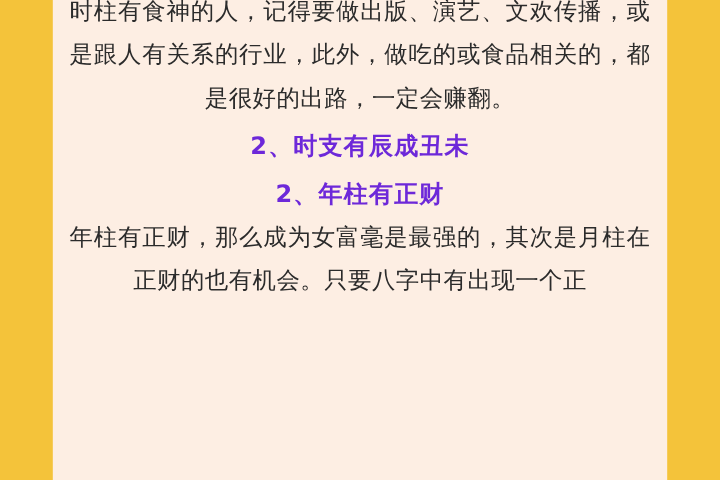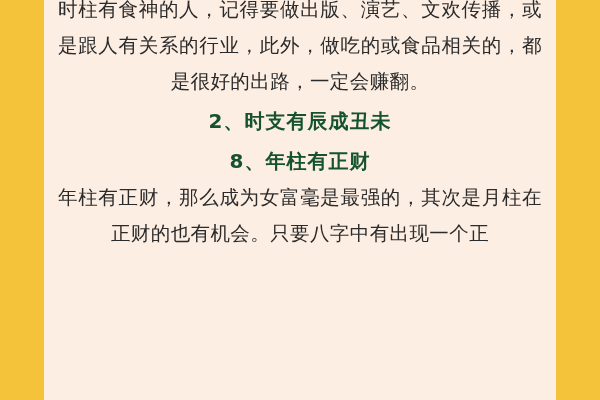--- a/index.html
+++ b/index.html
@@ -47,21 +47,21 @@
     text-align: justify;
     text-align-last: center;
     letter-spacing: 0.4px;
     margin: 0;
     padding: 0;
   }
   .para.first {
     margin-top: -8px;
   }
   .heading {
-    color: #14532d;
+    color: #6d28d9;
     font-size: 20px;
     line-height: 38px;
     font-weight: bold;
     text-align: center;
     letter-spacing: 1px;
     margin: 2px 0 0 0;
   }
   .clip-last {
     max-height: 64px;
     overflow: hidden;
@@ -75,18 +75,18 @@
   <div class="side-bar left"></div>
   <div class="side-bar right"></div>
 
   <div class="card">
 
     <p class="para first">时柱有食神的人，记得要做出版、演艺、文欢传播，或是跟人有关系的行业，此外，做吃的或食品相关的，都是很好的出路，一定会赚翻。</p>
 
     <h3 class="heading">2、时支有辰成丑未</h3>
 
 
-    <h3 class="heading">8、年柱有正财</h3>
+    <h3 class="heading">2、年柱有正财</h3>
 
     <p class="para clip-last">年柱有正财，那么成为女富毫是最强的，其次是月柱在正财的也有机会。只要八字中有出现一个正</p>
 
   </div>
 </div>
 
 </body></html>

